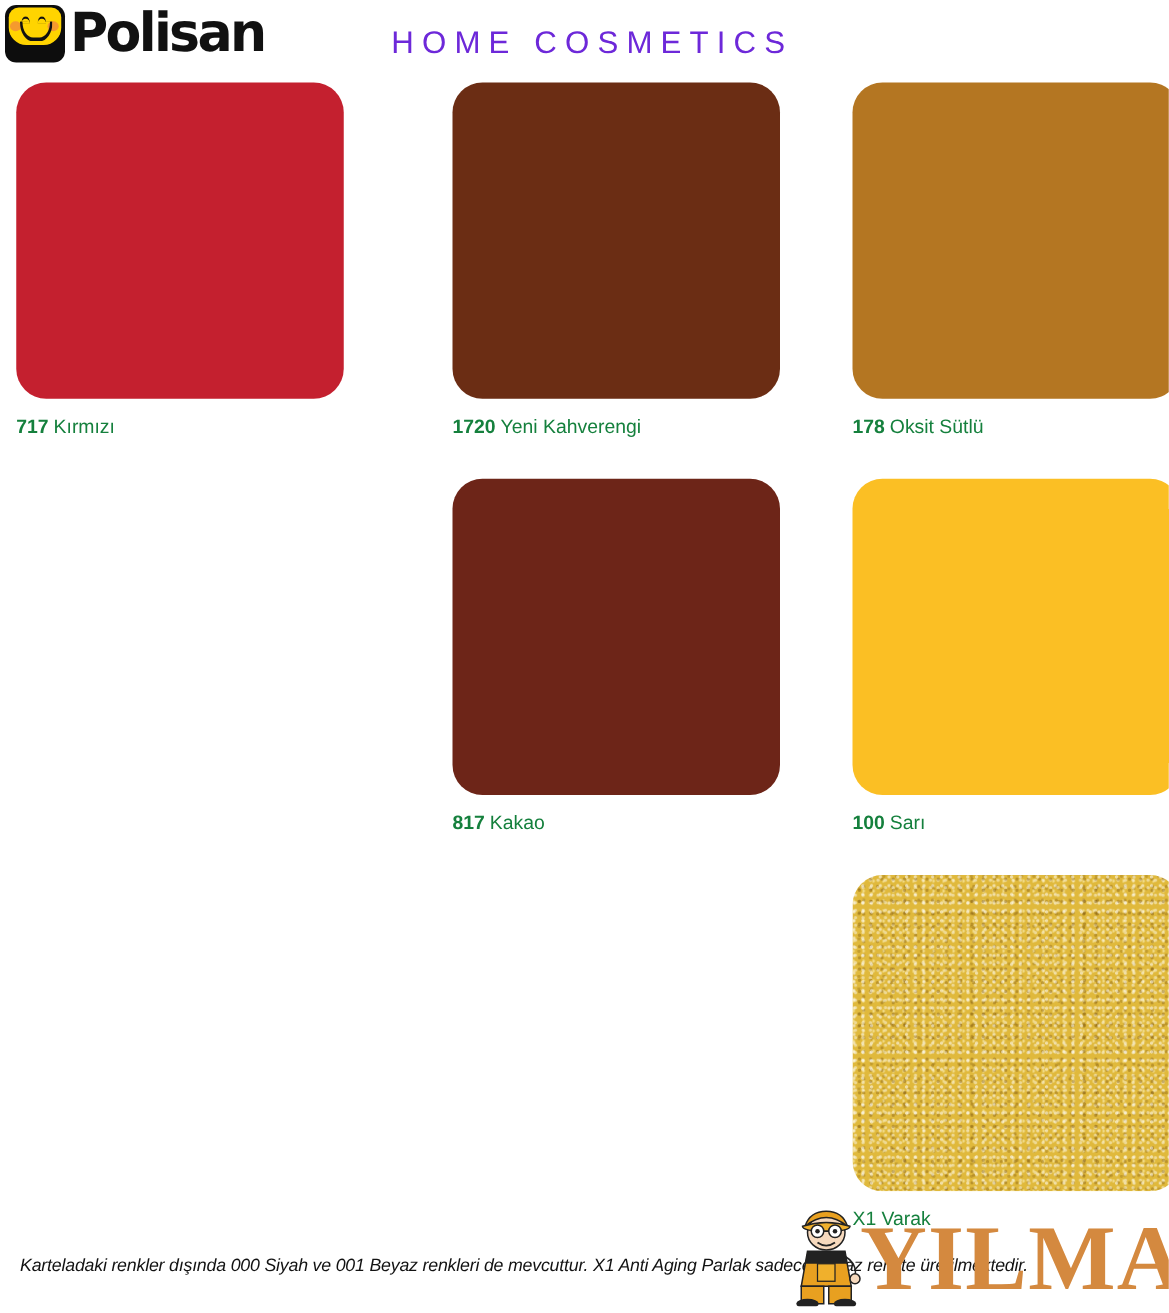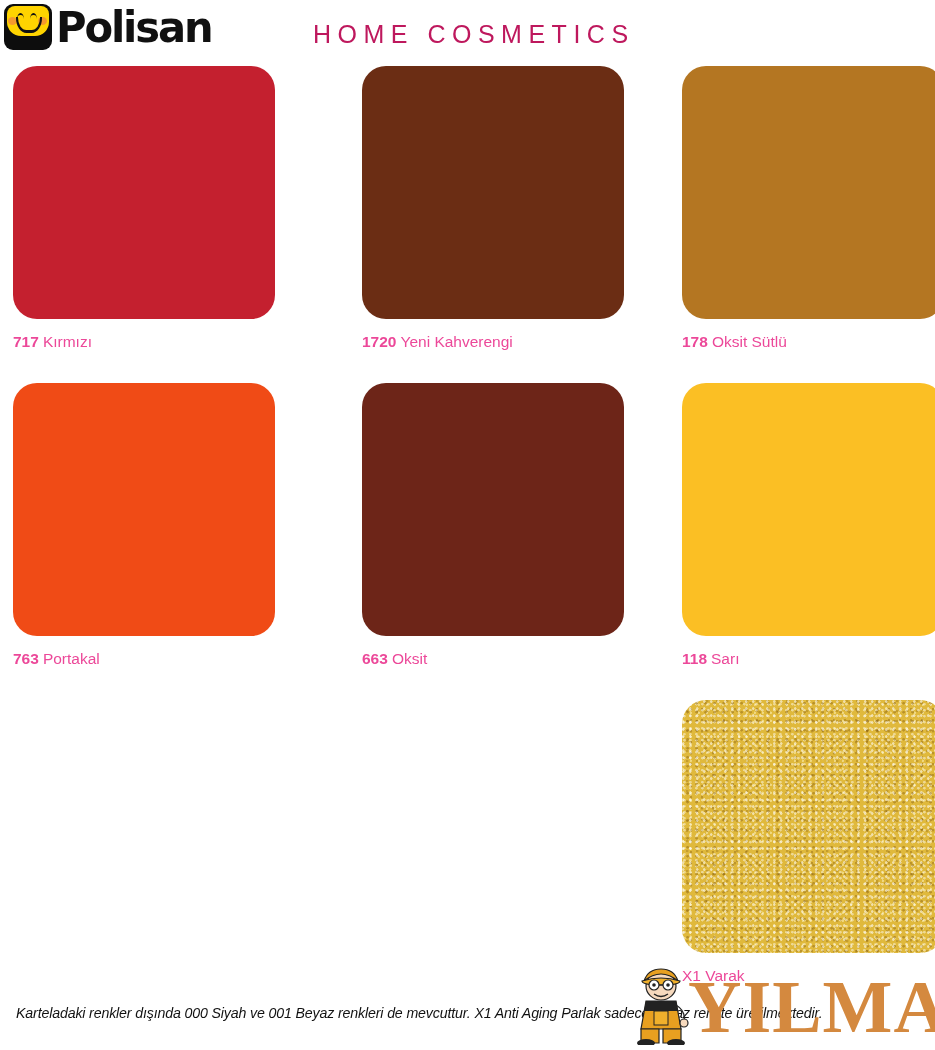--- a/index.html
+++ b/index.html
@@ -82,21 +82,21 @@
     line-height: 46px;
     transform: scaleX(0.97);
     transform-origin: left center;
   }
   .brand-sub {
     position: absolute;
     left: 313px; top: 20px;
     font-family: "Liberation Sans", sans-serif;
     font-size: 25px;
     letter-spacing: 6.5px;
-    color: #be185d;
+    color: #6d28d9;
     white-space: nowrap;
   }
 
   
   .swatch-grid {
     position: absolute;
     left: 0; top: 58px;
     width: 935px;
   }
   .swatch-row {
@@ -124,21 +124,21 @@
       radial-gradient(circle at 40% 70%, rgba(255,255,255,0.45) 0 1px, transparent 1.6px),
       radial-gradient(circle at 82% 84%, rgba(120,80,10,0.35) 0 1px, transparent 1.6px),
       radial-gradient(circle at 8% 60%, rgba(255,248,200,0.5) 0 1px, transparent 1.6px),
       radial-gradient(circle at 52% 10%, rgba(130,92,14,0.3) 0 1px, transparent 1.6px);
     background-size: 7px 7px, 9px 9px, 6px 6px, 11px 11px, 8px 8px, 10px 10px;
   }
 
   .swatch-label {
     margin-top: 14px;
     font-size: 15.5px;
-    color: #ec4899;
+    color: #15803d;
     white-space: nowrap;
     line-height: 18px;
   }
   .swatch-code {
     font-weight: bold;
     margin-right: 4px;
   }
   .swatch-name { font-weight: normal; }
 
   
@@ -211,36 +211,30 @@
     </div>
     <div class="swatch-cell c2">
       <div class="swatch-chip" style="background-color: rgb(180, 118, 34);"></div>
       <div class="swatch-label">
         <span class="swatch-code">178</span><span class="swatch-name">Oksit Sütlü</span>
       </div>
     </div>
   </div>
 
   <div class="swatch-row">
-    <div class="swatch-cell c0">
-      <div class="swatch-chip" style="background-color: rgb(240, 75, 22);"></div>
-      <div class="swatch-label">
-        <span class="swatch-code">763</span><span class="swatch-name">Portakal</span>
-      </div>
-    </div>
     <div class="swatch-cell c1">
       <div class="swatch-chip" style="background-color: rgb(109, 37, 24);"></div>
       <div class="swatch-label">
-        <span class="swatch-code">663</span><span class="swatch-name">Oksit</span>
+        <span class="swatch-code">817</span><span class="swatch-name">Kakao</span>
       </div>
     </div>
     <div class="swatch-cell c2">
       <div class="swatch-chip" style="background-color: rgb(251, 191, 36);"></div>
       <div class="swatch-label">
-        <span class="swatch-code">118</span><span class="swatch-name">Sarı</span>
+        <span class="swatch-code">100</span><span class="swatch-name">Sarı</span>
       </div>
     </div>
   </div>
 
   <div class="swatch-row">
     <div class="swatch-cell c2">
       <div class="swatch-chip metallic" style="background-color: rgb(224, 185, 60);"></div>
       <div class="swatch-label">
         <span class="swatch-name">X1 Varak</span>
       </div>

